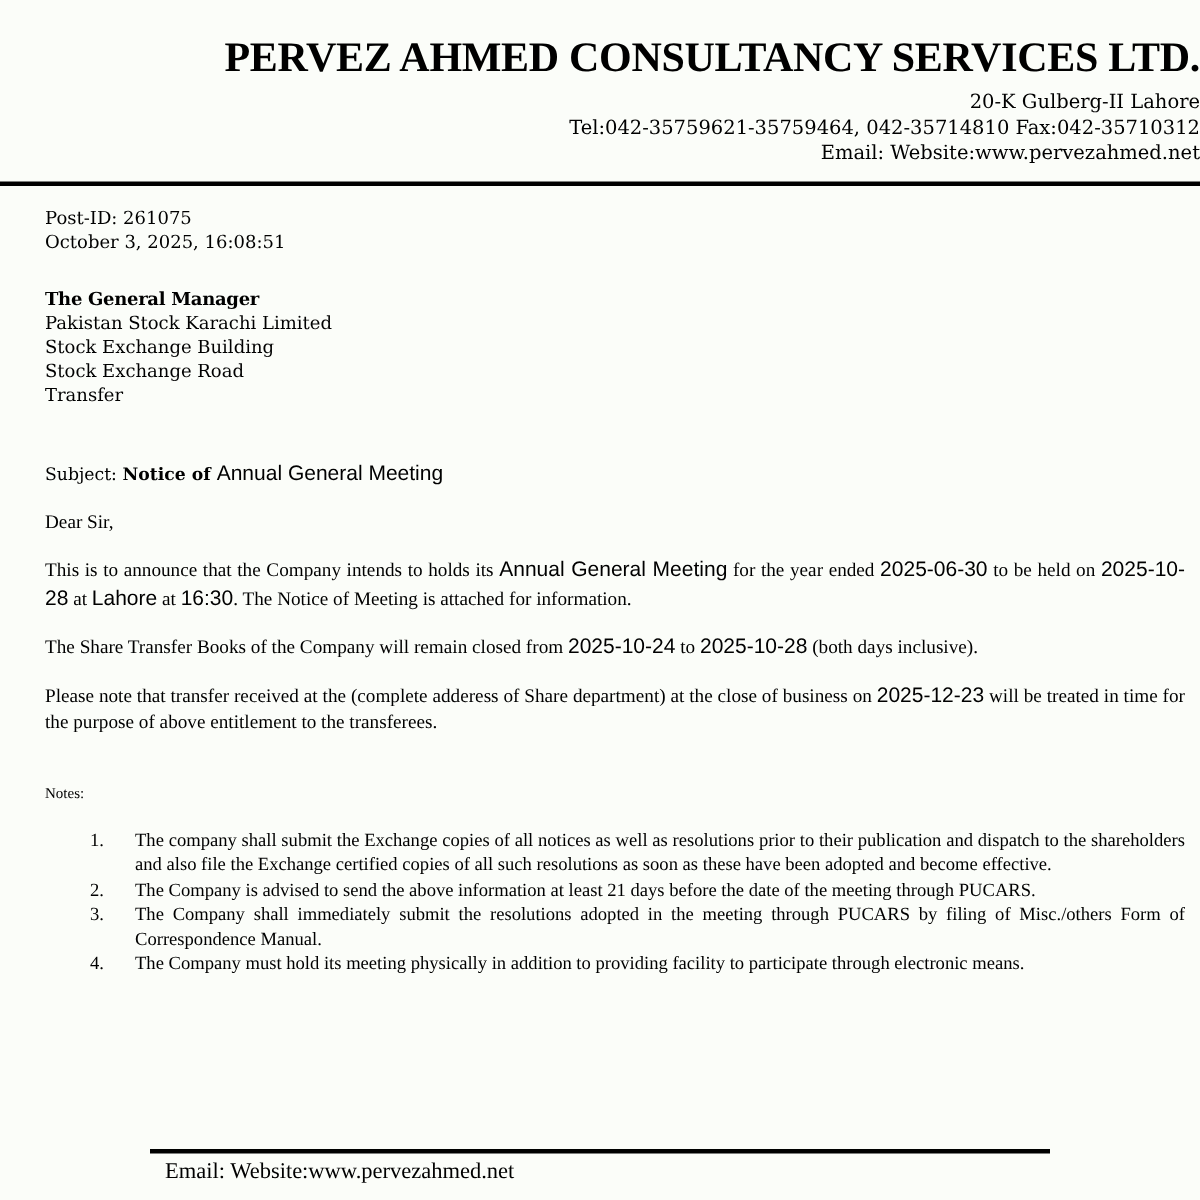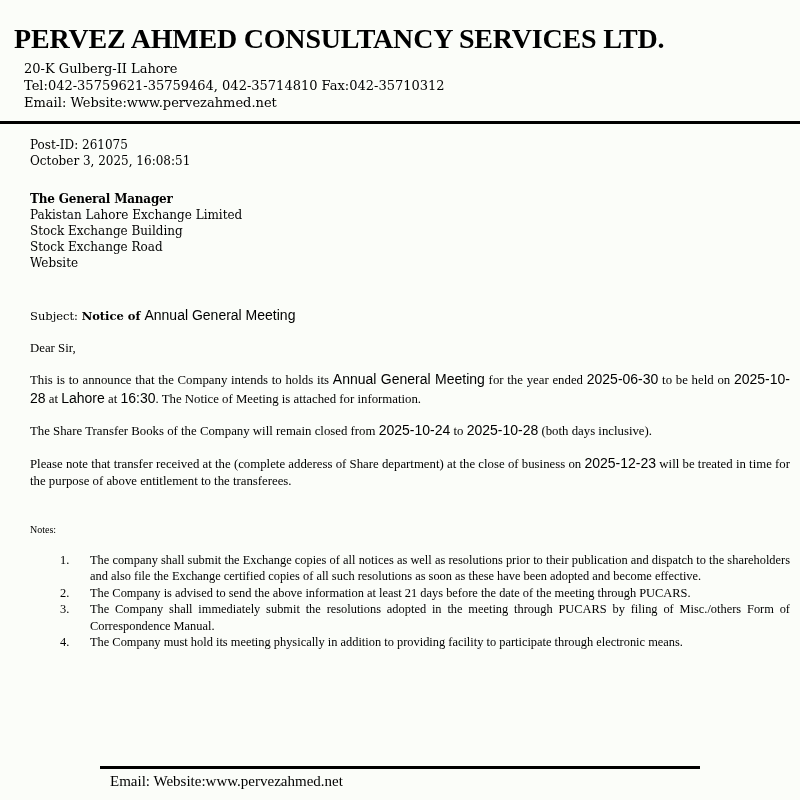--- a/index.html
+++ b/index.html
@@ -7,21 +7,21 @@
   .page {
     position: relative;
     width: 800px;
     height: 800px;
     background: #fbfdf9;
     color: #000;
     font-family: "DejaVu Serif", serif;
     overflow: hidden;
   }
   
-  .letterhead { padding: 22px 0 0 14px; }
+  .letterhead { padding: 22px 0 0 14px; text-align: right; }
   .company-name {
     font-family: "Liberation Serif", serif;
     font-weight: bold;
     font-size: 28px;
     line-height: 34px;
     letter-spacing: -0.2px;
     white-space: nowrap;
   }
   .letterhead-address {
     margin-left: 10px;
@@ -125,24 +125,24 @@
 
   <main class="content">
 
     <div class="meta">
       <div>Post-ID: 261075</div>
       <div>October 3, 2025, 16:08:51</div>
     </div>
 
     <div class="recipient">
       <div class="recipient-title">The General Manager</div>
-      <div>Pakistan Lahore Exchange Limited</div>
+      <div>Pakistan Stock Karachi Limited</div>
       <div>Stock Exchange Building</div>
       <div>Stock Exchange Road</div>
-      <div>Website</div>
+      <div>Transfer</div>
     </div>
 
     <div class="subject"><span class="run-t">Subject: </span><span class="run-b">Notice of </span><span class="run-v">Annual General Meeting</span></div>
 
     <div class="salutation">Dear Sir,</div>
 
     <p class="para"><span class="run-t">This is to announce that the Company intends to holds its </span><span class="run-v">Annual General Meeting</span><span class="run-t"> for the year ended </span><span class="run-v">2025-06-30</span><span class="run-t"> to be held on </span><span class="run-v">2025-10-28</span><span class="run-t"> at </span><span class="run-v">Lahore</span><span class="run-t"> at </span><span class="run-v">16:30</span><span class="run-t">. The Notice of Meeting is attached for information.</span></p>
     <p class="para"><span class="run-t">The Share Transfer Books of the Company will remain closed from </span><span class="run-v">2025-10-24</span><span class="run-t"> to </span><span class="run-v">2025-10-28</span><span class="run-t"> (both days inclusive).</span></p>
     <p class="para"><span class="run-t">Please note that transfer received at the (complete adderess of Share department) at the close of business on </span><span class="run-v">2025-12-23</span><span class="run-t"> will be treated in time for the purpose of above entitlement to the transferees.</span></p>
 

